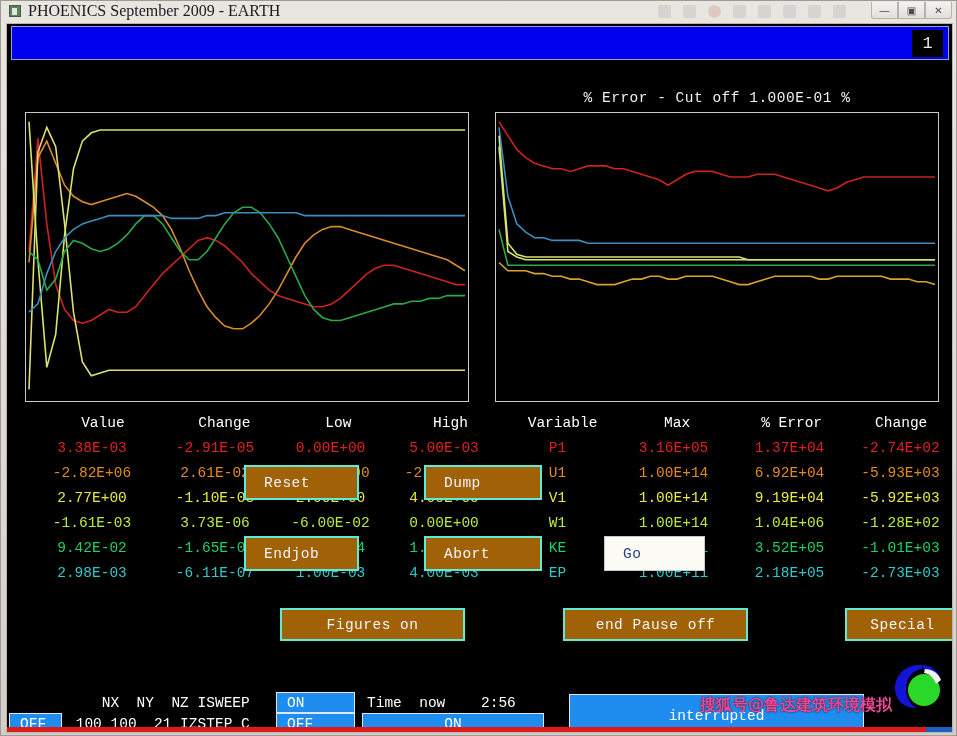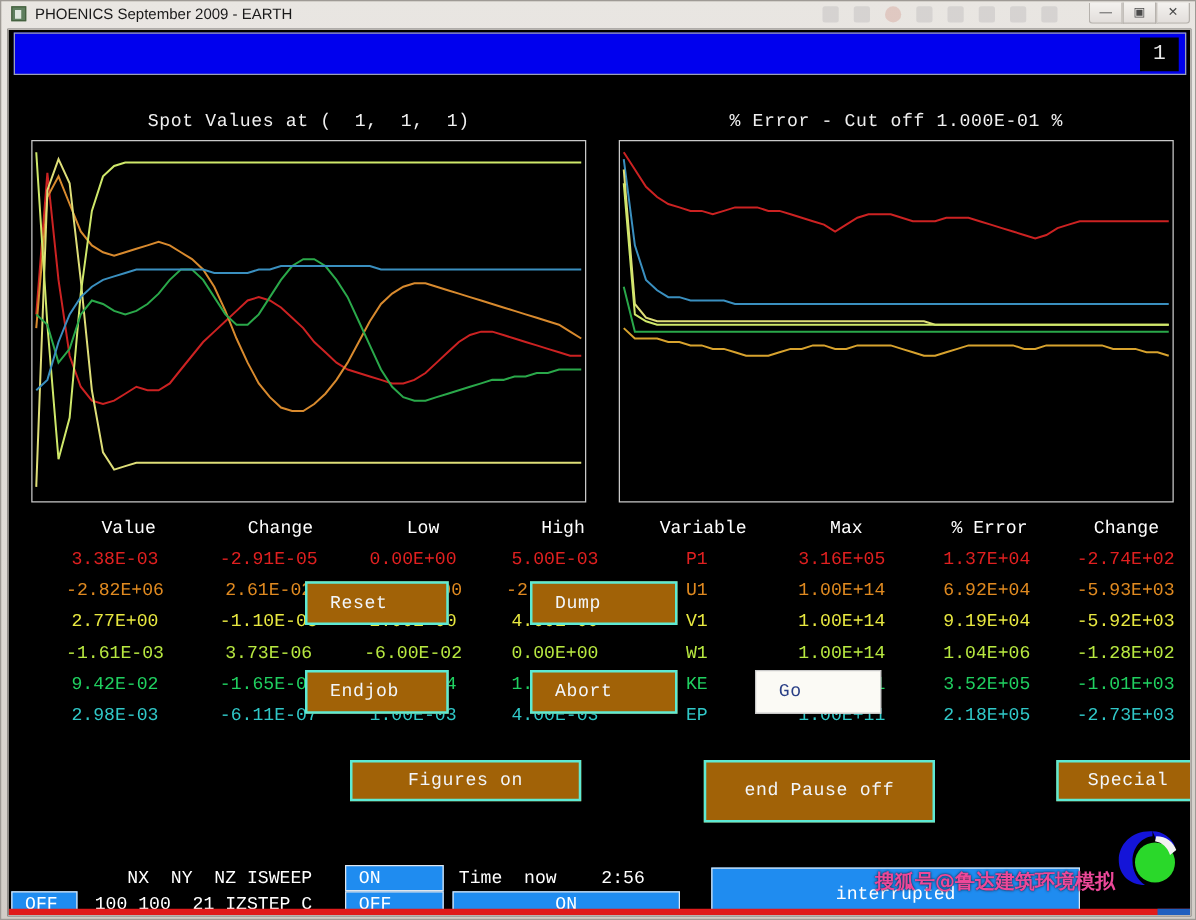--- a/index.html
+++ b/index.html
@@ -29,22 +29,22 @@
     background: #5f7f5f;
     border: 1px solid #44603f;
     position: relative;
   }
   #titlebar-icon::after {
     content: ""; position: absolute;
     left: 2px; top: 2px; width: 5px; height: 7px;
     background: #dfe8df;
   }
   #titlebar-text {
-    font-family: Liberation Sans, sans-serif;
-    font-size: 12px;
+    font-family: Liberation Serif, serif;
+    font-size: 16px;
     color: #1a1a1a;
     white-space: nowrap;
   }
   #window-buttons {
     position: absolute; right: 4px; top: 1px;
     display: flex; gap: 0px;
   }
   .win-btn {
     width: 27px; height: 17px;
     display: flex; align-items: center; justify-content: center;
@@ -255,21 +255,20 @@
     <div class="win-btn">▣</div>
     <div class="win-btn">✕</div>
   </div>
 
   <div id="app-canvas">
 
     <div id="progress-band">
       <div id="sweep-counter">1</div>
     </div>
 
-    <div class="chart-title" id="title-left">Spot Values at (  1,  1,  1)</div>
     <div class="chart-title" id="title-right">% Error - Cut off 1.000E-01 %</div>
 
     <div class="chart-panel" id="chart-left">
       <svg viewBox="0 0 442 288" preserveAspectRatio="none">
         <g id="left-series">
             <polyline points="3.0,138.5 11.9,25.3 20.8,110.9 29.7,171.6 38.6,196.4 47.5,207.5 56.4,210.2 65.3,207.5 74.2,202.0 83.1,196.4 92.0,199.2 100.9,199.2 109.8,193.7 118.7,182.6 127.6,171.6 136.5,160.6 145.4,152.3 154.3,144.0 163.2,135.7 172.1,127.4 181.0,124.7 189.9,127.4 198.8,133.0 207.7,141.2 216.6,149.5 225.4,160.6 234.3,168.8 243.2,177.1 252.1,182.6 261.0,185.4 269.9,188.2 278.8,190.9 287.7,193.7 296.6,193.7 305.5,190.9 314.4,185.4 323.3,177.1 332.2,168.8 341.1,160.6 350.0,155.0 358.9,152.3 367.8,152.3 376.7,155.0 385.6,157.8 394.5,160.6 403.4,163.3 412.3,166.1 421.2,168.8 430.1,171.6 439.0,171.6" fill="none" stroke="#cc2222" stroke-width="1.6"></polyline>
             <polyline points="3.0,149.5 11.9,44.6 20.8,28.1 29.7,50.2 38.6,72.2 47.5,83.3 56.4,88.8 65.3,91.6 74.2,88.8 83.1,86.0 92.0,83.3 100.9,80.5 109.8,83.3 118.7,88.8 127.6,94.3 136.5,102.6 145.4,116.4 154.3,135.7 163.2,157.8 172.1,177.1 181.0,193.7 189.9,204.7 198.8,213.0 207.7,215.8 216.6,215.8 225.4,210.2 234.3,202.0 243.2,190.9 252.1,177.1 261.0,160.6 269.9,144.0 278.8,130.2 287.7,121.9 296.6,116.4 305.5,113.6 314.4,113.6 323.3,116.4 332.2,119.2 341.1,121.9 350.0,124.7 358.9,127.4 367.8,130.2 376.7,133.0 385.6,135.7 394.5,138.5 403.4,141.2 412.3,144.0 421.2,146.8 430.1,152.3 439.0,157.8" fill="none" stroke="#d88a2e" stroke-width="1.6"></polyline>
             <polyline points="3.0,276.5 11.9,39.1 20.8,14.3 29.7,33.6 38.6,110.9 47.5,199.2 56.4,248.9 65.3,262.7 74.2,259.9 83.1,257.2 92.0,257.2 100.9,257.2 109.8,257.2 118.7,257.2 127.6,257.2 136.5,257.2 145.4,257.2 154.3,257.2 163.2,257.2 172.1,257.2 181.0,257.2 189.9,257.2 198.8,257.2 207.7,257.2 216.6,257.2 225.4,257.2 234.3,257.2 243.2,257.2 252.1,257.2 261.0,257.2 269.9,257.2 278.8,257.2 287.7,257.2 296.6,257.2 305.5,257.2 314.4,257.2 323.3,257.2 332.2,257.2 341.1,257.2 350.0,257.2 358.9,257.2 367.8,257.2 376.7,257.2 385.6,257.2 394.5,257.2 403.4,257.2 412.3,257.2 421.2,257.2 430.1,257.2 439.0,257.2" fill="none" stroke="#dede78" stroke-width="1.6"></polyline>
             <polyline points="3.0,8.8 11.9,146.8 20.8,254.4 29.7,221.3 38.6,121.9 47.5,55.7 56.4,28.1 65.3,19.8 74.2,17.0 83.1,17.0 92.0,17.0 100.9,17.0 109.8,17.0 118.7,17.0 127.6,17.0 136.5,17.0 145.4,17.0 154.3,17.0 163.2,17.0 172.1,17.0 181.0,17.0 189.9,17.0 198.8,17.0 207.7,17.0 216.6,17.0 225.4,17.0 234.3,17.0 243.2,17.0 252.1,17.0 261.0,17.0 269.9,17.0 278.8,17.0 287.7,17.0 296.6,17.0 305.5,17.0 314.4,17.0 323.3,17.0 332.2,17.0 341.1,17.0 350.0,17.0 358.9,17.0 367.8,17.0 376.7,17.0 385.6,17.0 394.5,17.0 403.4,17.0 412.3,17.0 421.2,17.0 430.1,17.0 439.0,17.0" fill="none" stroke="#cfe86a" stroke-width="1.6"></polyline>
             <polyline points="3.0,138.5 11.9,146.8 20.8,177.1 29.7,166.1 38.6,138.5 47.5,127.4 56.4,130.2 65.3,135.7 74.2,138.5 83.1,135.7 92.0,130.2 100.9,121.9 109.8,110.9 118.7,102.6 127.6,102.6 136.5,110.9 145.4,124.7 154.3,138.5 163.2,146.8 172.1,146.8 181.0,138.5 189.9,124.7 198.8,110.9 207.7,99.8 216.6,94.3 225.4,94.3 234.3,99.8 243.2,110.9 252.1,124.7 261.0,144.0 269.9,163.3 278.8,182.6 287.7,196.4 296.6,204.7 305.5,207.5 314.4,207.5 323.3,204.7 332.2,202.0 341.1,199.2 350.0,196.4 358.9,193.7 367.8,190.9 376.7,190.9 385.6,188.2 394.5,188.2 403.4,185.4 412.3,185.4 421.2,182.6 430.1,182.6 439.0,182.6" fill="none" stroke="#2aa84a" stroke-width="1.6"></polyline>
@@ -314,21 +313,21 @@
     </div>
 
     <div class="cmd-btn" style="left:237px; top:441px; width:115px; height:35px;">Reset</div>
     <div class="cmd-btn" style="left:417px; top:441px; width:118px; height:35px;">Dump</div>
 
     <div class="cmd-btn" style="left:237px; top:512px; width:115px; height:35px;">Endjob</div>
     <div class="cmd-btn" style="left:417px; top:512px; width:118px; height:35px;">Abort</div>
     <div class="cmd-btn white" style="left:597px; top:512px; width:101px; height:35px;">Go</div>
 
     <div class="cmd-btn center" style="left:237px; top:584px; width:185px; height:33px;">Figures on</div>
-    <div class="cmd-btn center" style="left:520px; top:584px; width:185px; height:50px;">end Pause off</div>
+    <div class="cmd-btn center" style="left:520px; top:584px; width:185px; height:33px;">end Pause off</div>
     <div class="cmd-btn center" style="left:802px; top:584px; width:115px; height:33px;">Special</div>
 
     <div id="status-area">
       <div class="status-row" id="status-row-1">
         <div style="width:60px;"></div>
         <div>    NX  NY  NZ ISWEEP</div>
         <div class="sbtn left" style="position:absolute; left:269px; width:79px;">ON</div>
         <div style="position:absolute; left:360px;">Time  now</div>
         <div style="position:absolute; left:474px;">2:56</div>
       </div>

